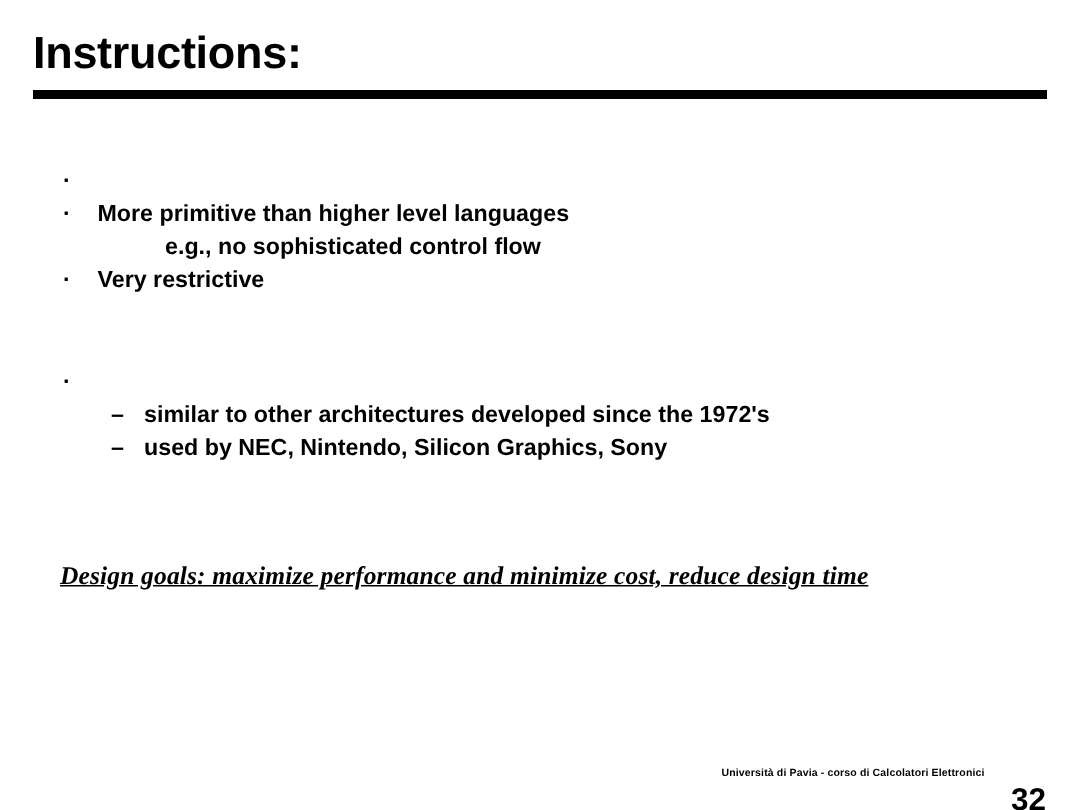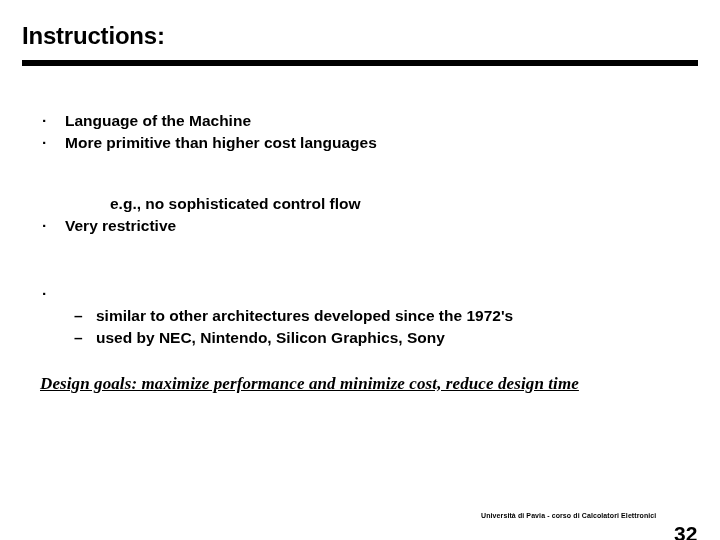--- a/index.html
+++ b/index.html
@@ -21,21 +21,21 @@
     left: 0; top: 0;
     width: 720px;
     height: 540px;
   }
 
   
   .slide-title {
     position: absolute;
     left: 22px;
     top: 20px;
-    font-size: 24px;
+    font-size: 30px;
     font-weight: bold;
     letter-spacing: -0.2px;
     line-height: 32px;
     white-space: nowrap;
   }
 
   .title-rule {
     position: absolute;
     left: 22px;
     top: 60px;
@@ -75,21 +75,20 @@
     top: 0;
     width: 12px;
     font-size: 15.5px;
     font-weight: bold;
     text-align: left;
   }
 
   
   .cont {
     padding-left: 110px;
-    margin-top: 39px;
   }
 
   
   .lvl2 {
     padding-left: 96px;
   }
   .lvl2 .marker {
     position: absolute;
     left: 74px;
     top: 0;
@@ -136,22 +135,22 @@
 </head>
 <body>
 
 <div class="slide">
 
   <div class="slide-title">Instructions:</div>
 
   <div class="title-rule"></div>
 
   <div class="body-block">
-      <div class="line lvl1"><span class="marker">·</span><span>Language of the Machine</span></div>
-      <div class="line lvl1"><span class="marker">·</span><span>More primitive than higher cost languages</span></div>
+      <div class="line lvl1"><span class="marker">·</span></div>
+      <div class="line lvl1"><span class="marker">·</span><span>More primitive than higher level languages</span></div>
       <div class="line cont"><span>e.g., no sophisticated control flow</span></div>
       <div class="line lvl1"><span class="marker">·</span><span>Very restrictive</span></div>
       <div class="line spacer"></div>
       <div class="line lvl1"><span class="marker">·</span></div>
       <div class="line lvl2"><span class="marker">–</span><span>similar to other architectures developed since the 1972's</span></div>
       <div class="line lvl2"><span class="marker">–</span><span>used by NEC, Nintendo, Silicon Graphics, Sony</span></div>
     </div>
 
   <div class="design-goals">Design goals:  maximize performance and minimize cost,  reduce design time</div>
 

